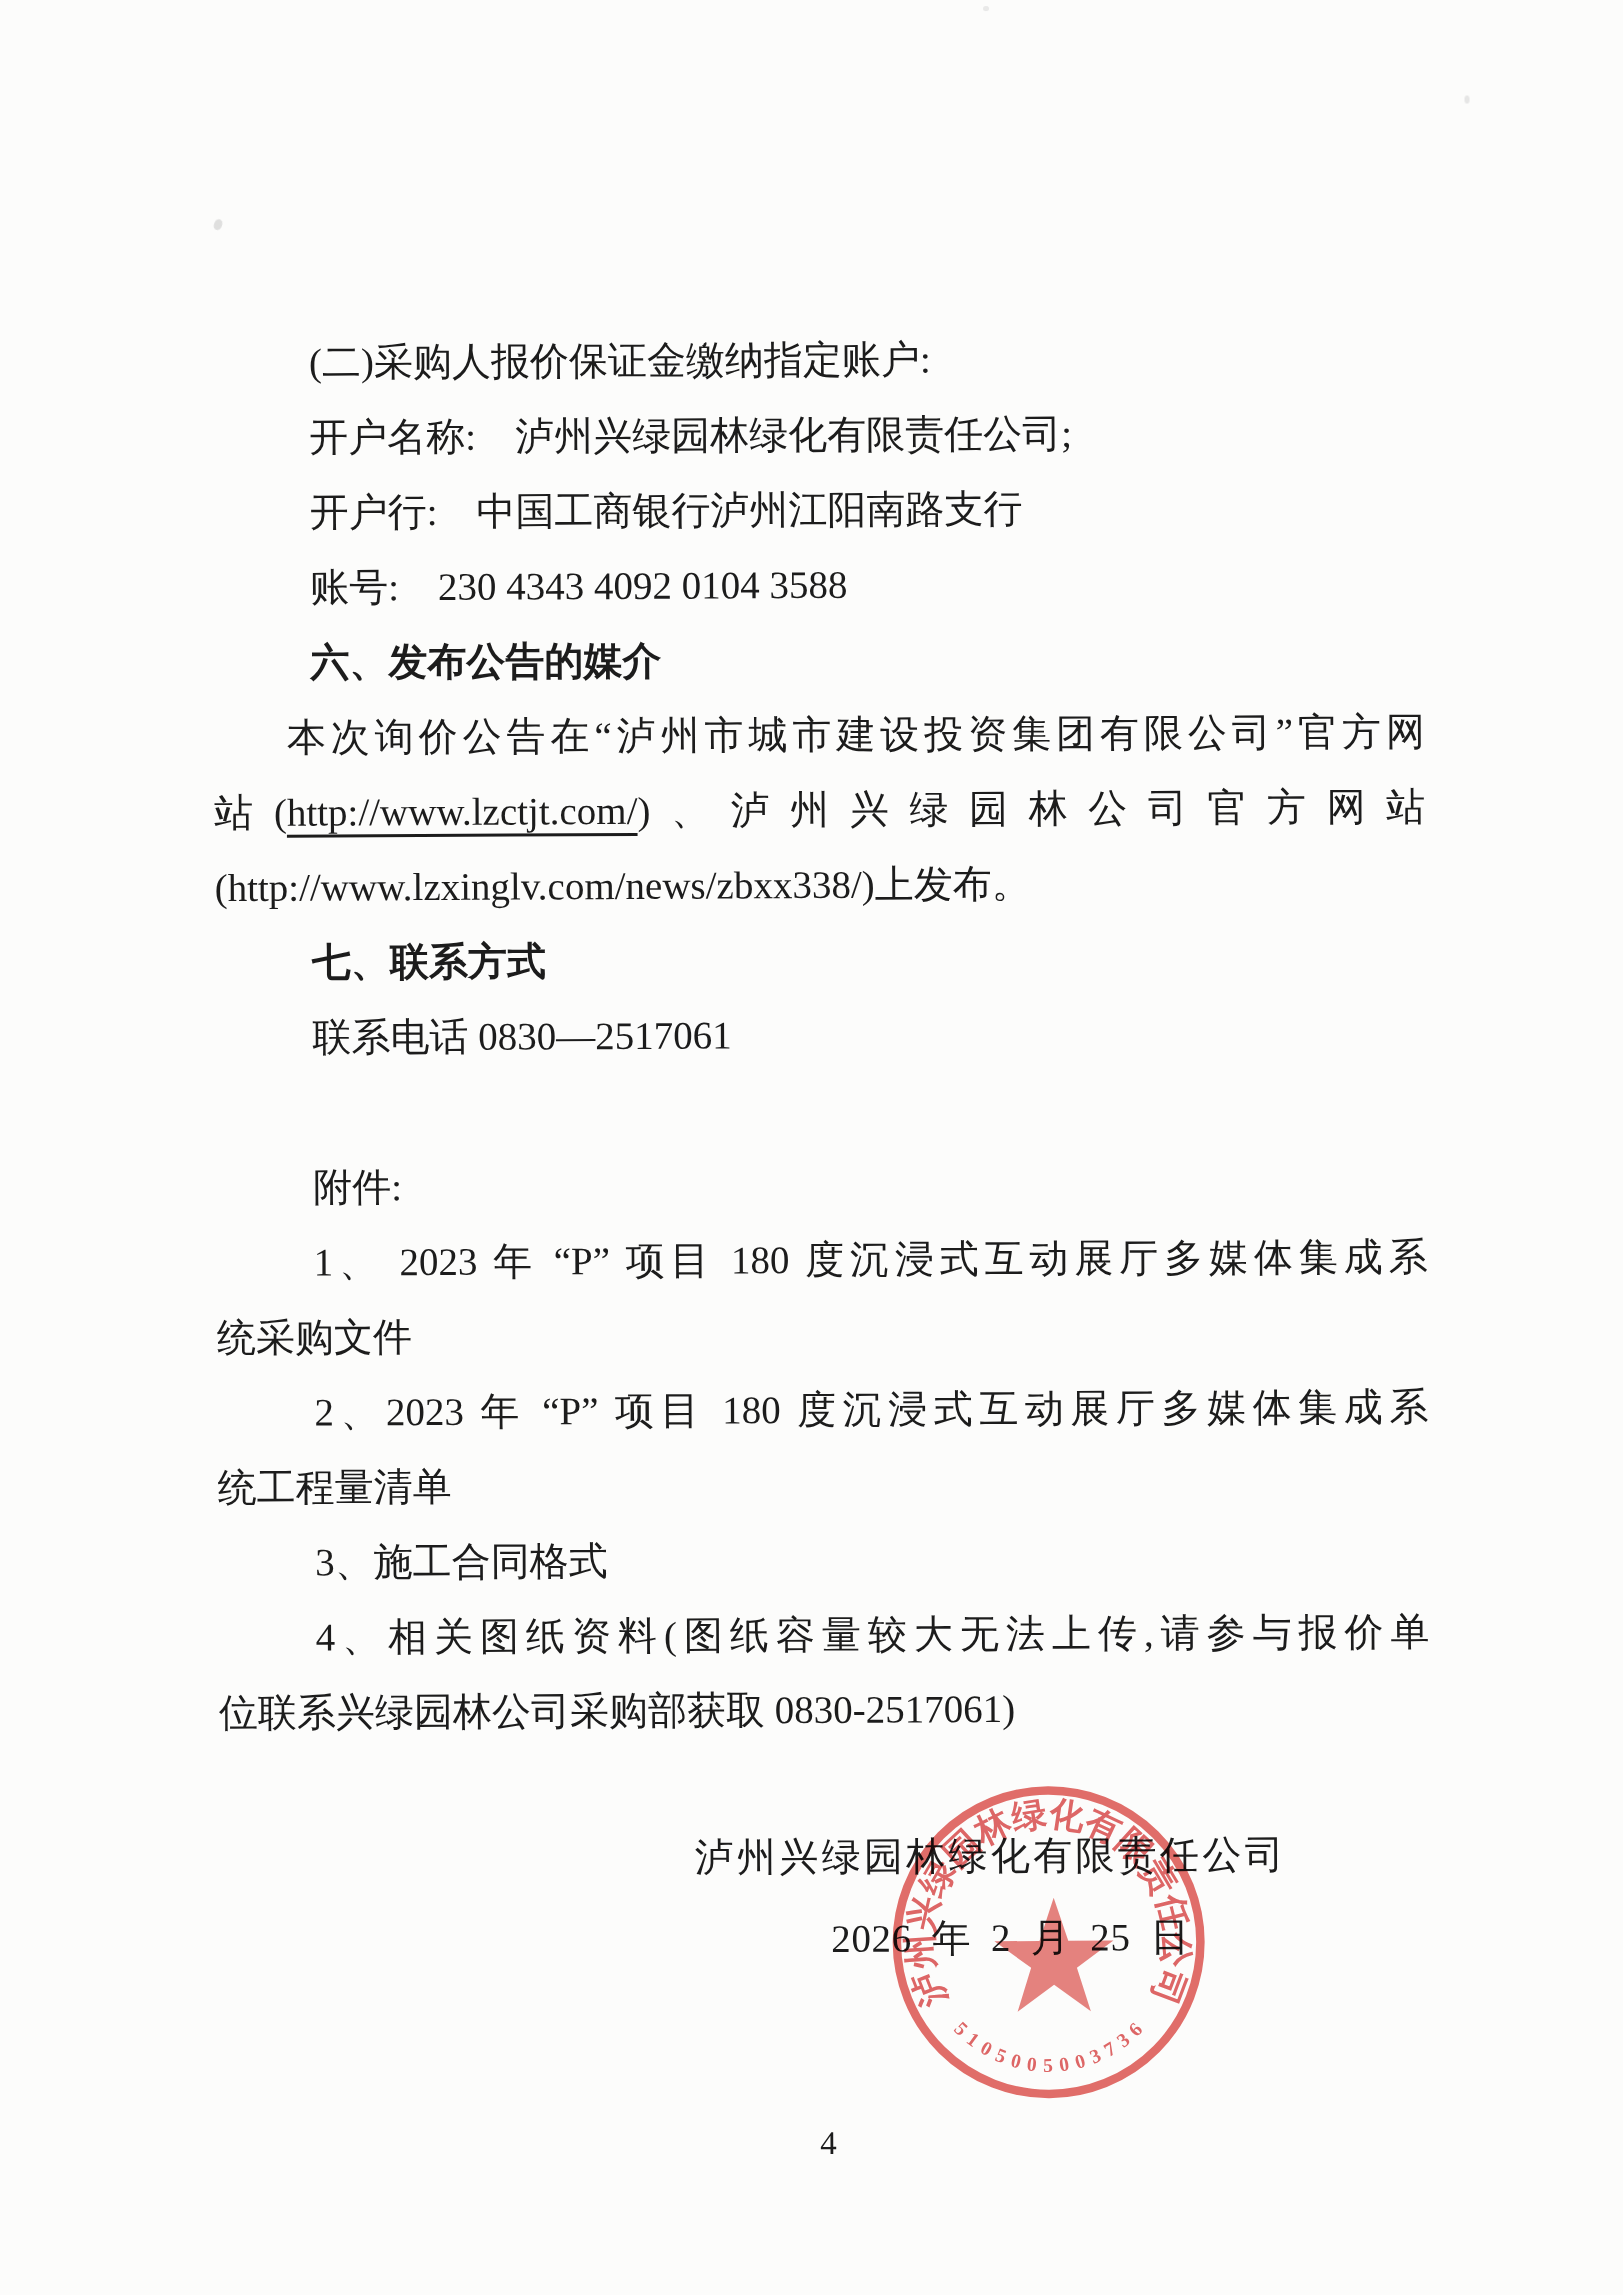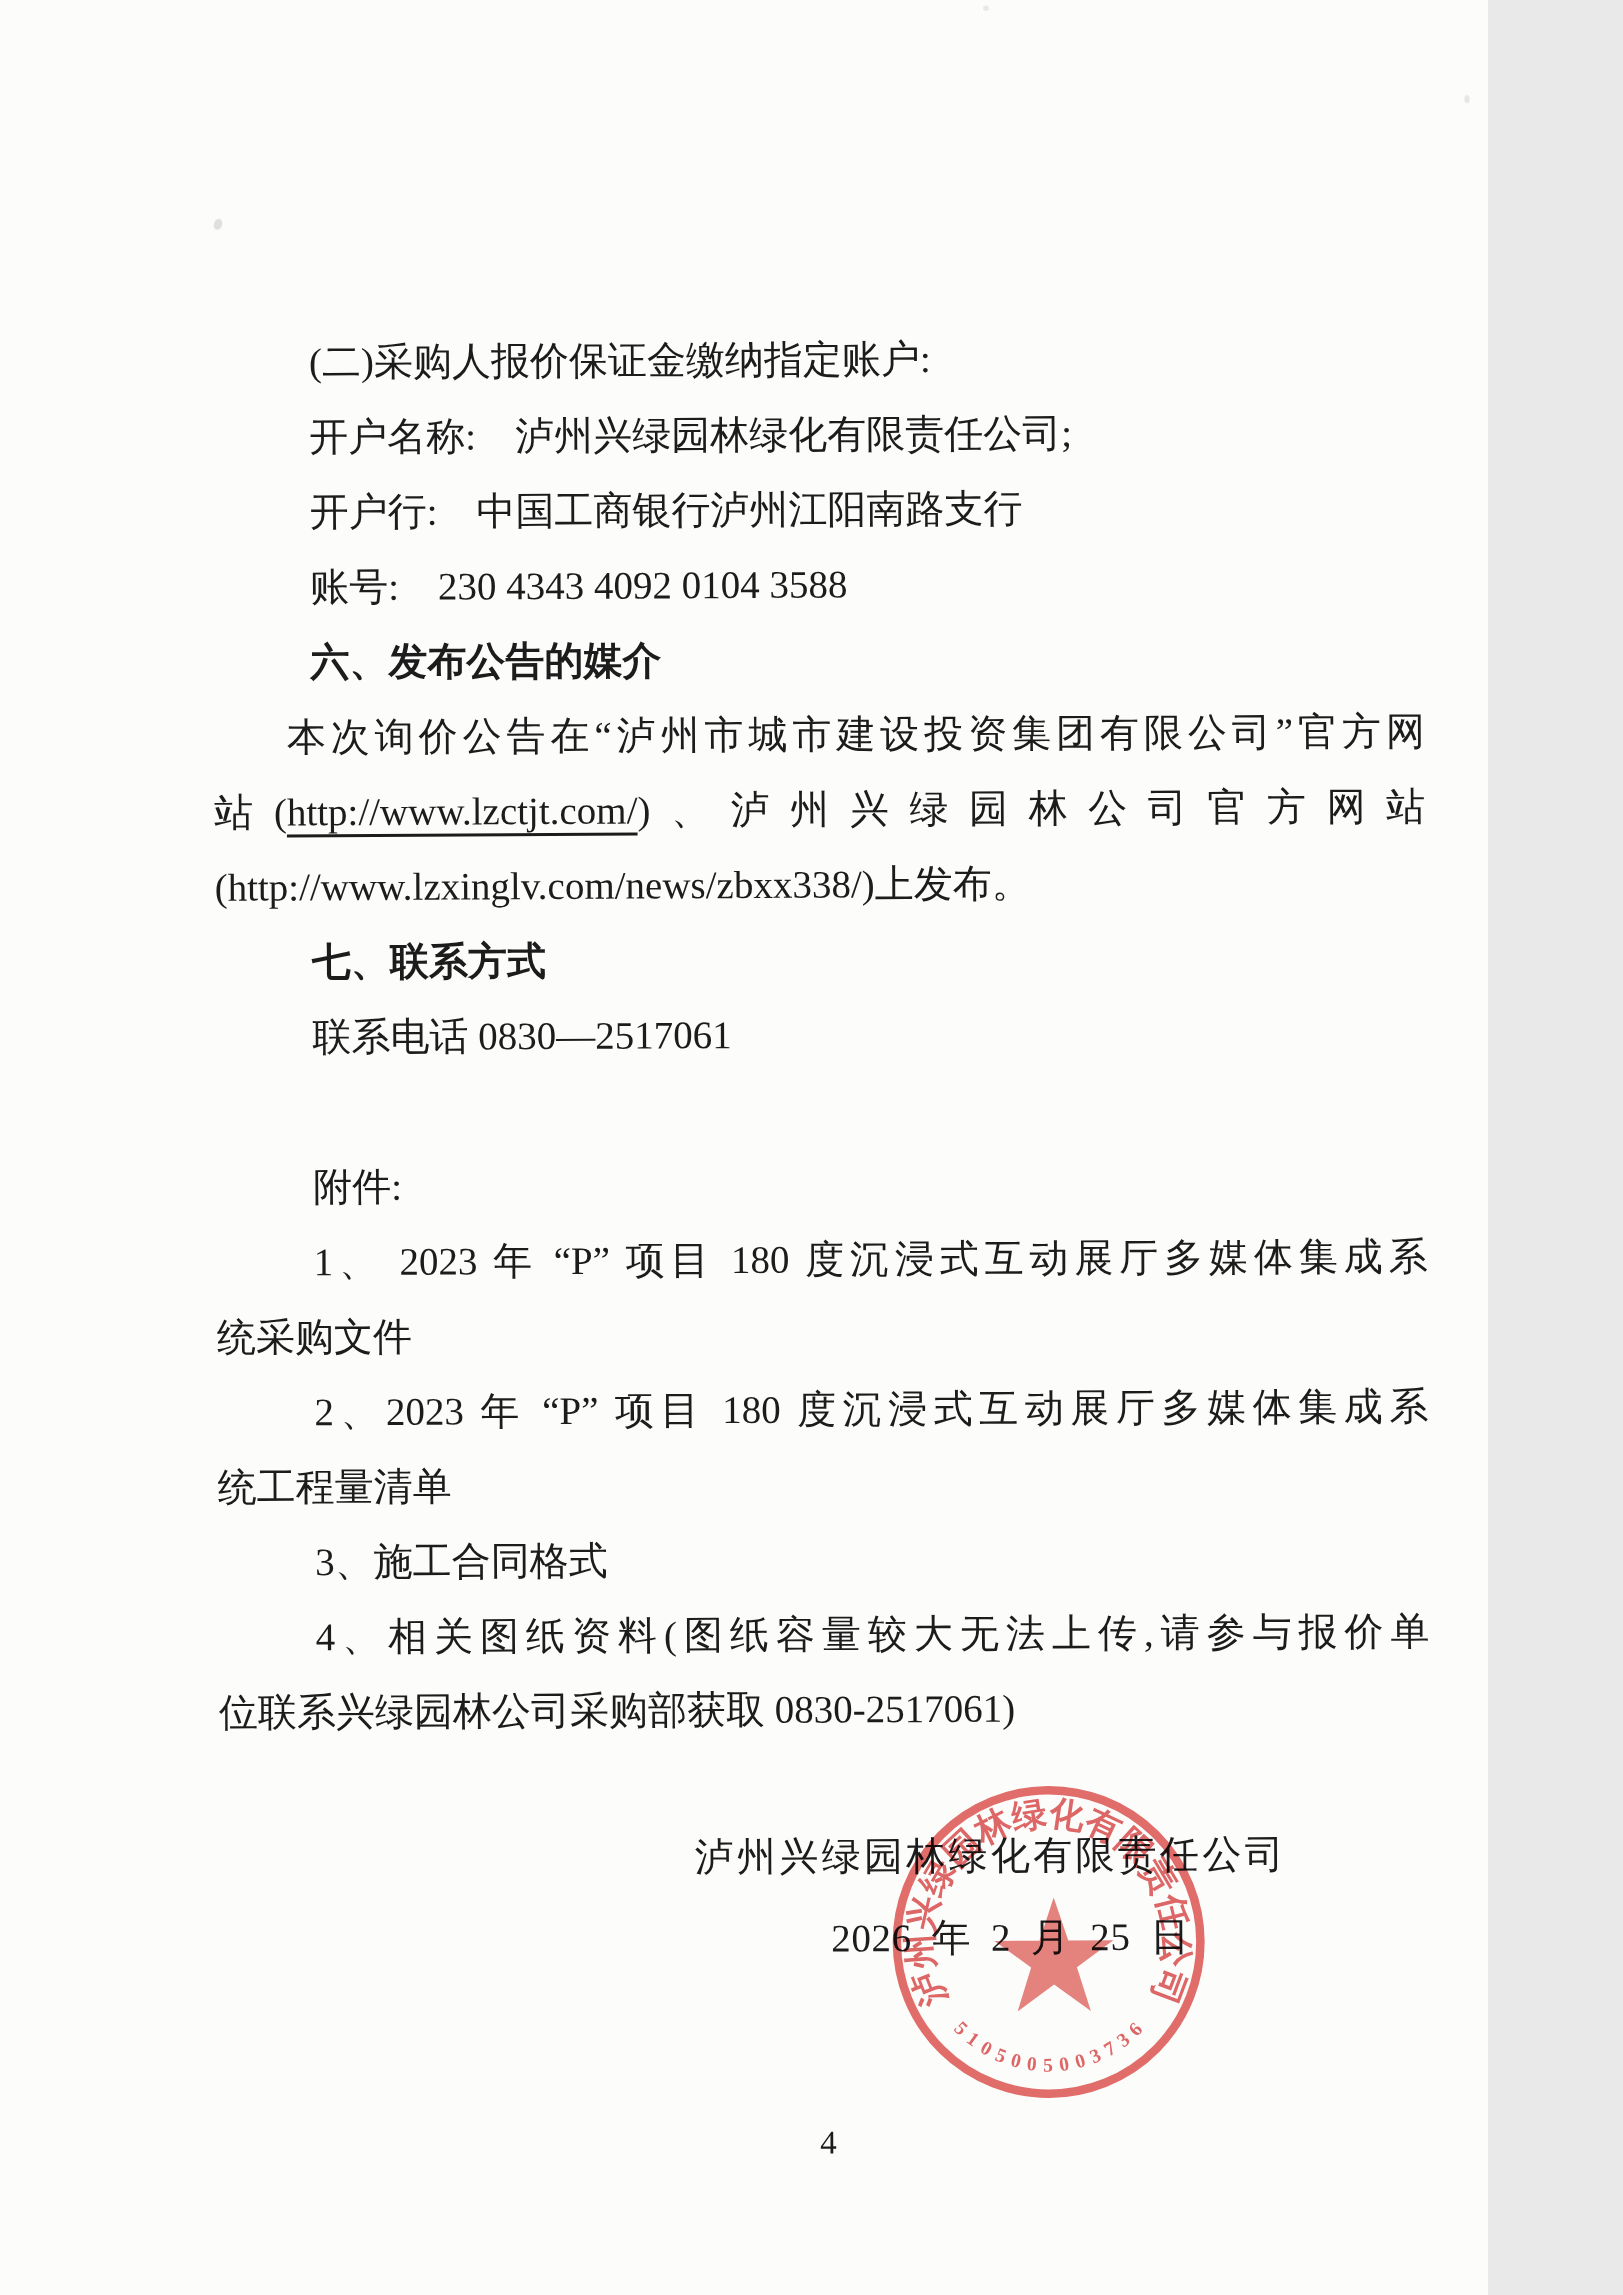--- a/index.html
+++ b/index.html
@@ -1,18 +1,18 @@
 <!DOCTYPE html>
 <html style="font-size:10.5px"><head>
 <meta charset="utf-8">
 <style>
   html,body{margin:0;padding:0;background:#e9e9e9;}
   .page{
     position:relative;
-    width:1488px;height:2295px;
+    width:1623px;height:2295px;
     background:#fcfcfb;
     overflow:hidden;
     font-family:"Liberation Serif","DejaVu Serif",serif;
     color:#1c1c1c;
   }
   .rot{position:absolute;inset:0;transform:rotate(-0.3deg);transform-origin:50% 50%;}
   .content{
     position:absolute;left:216px;top:322px;width:1211px;
     font-size:39px;line-height:75px;word-break:keep-all;
   }

